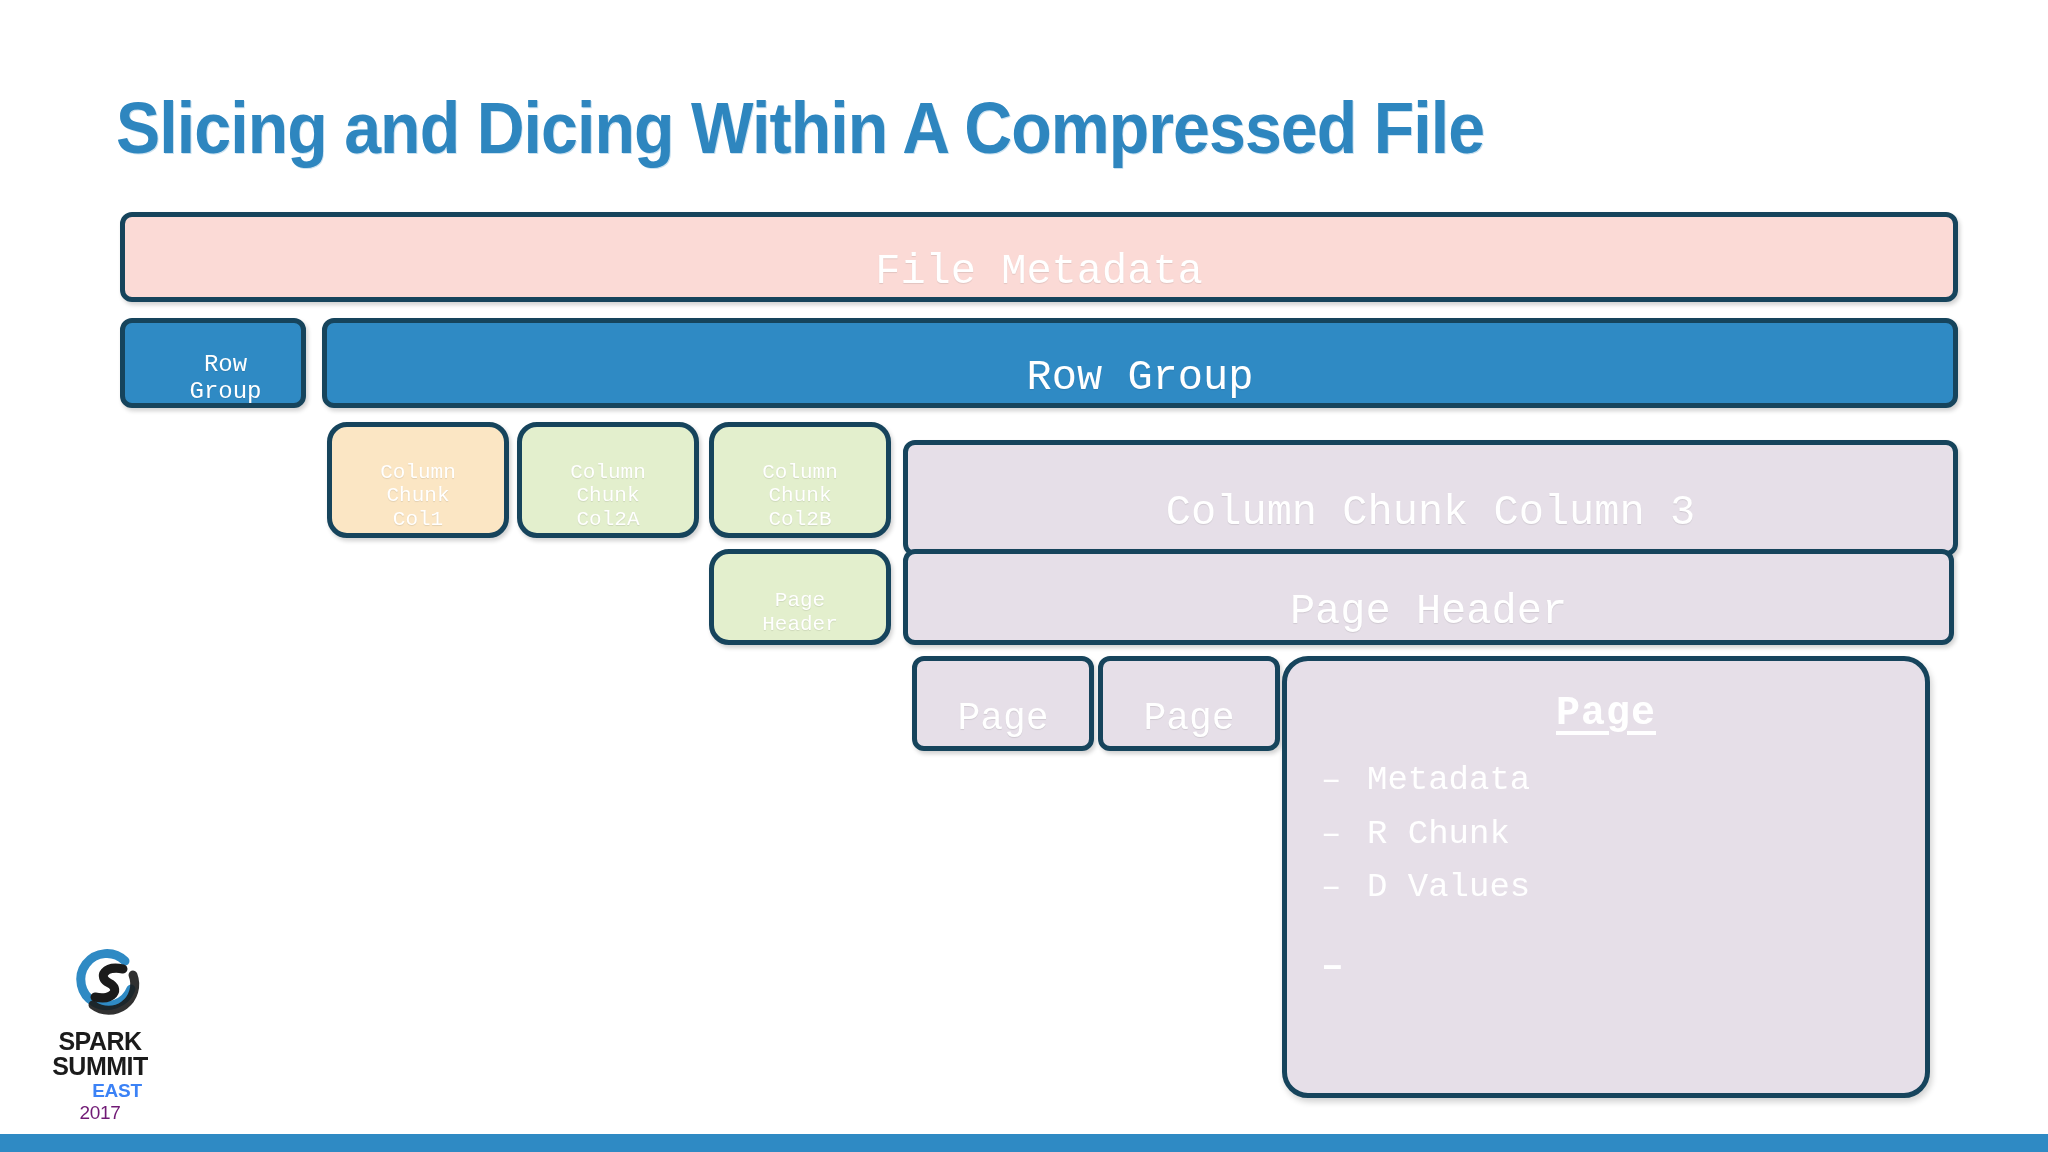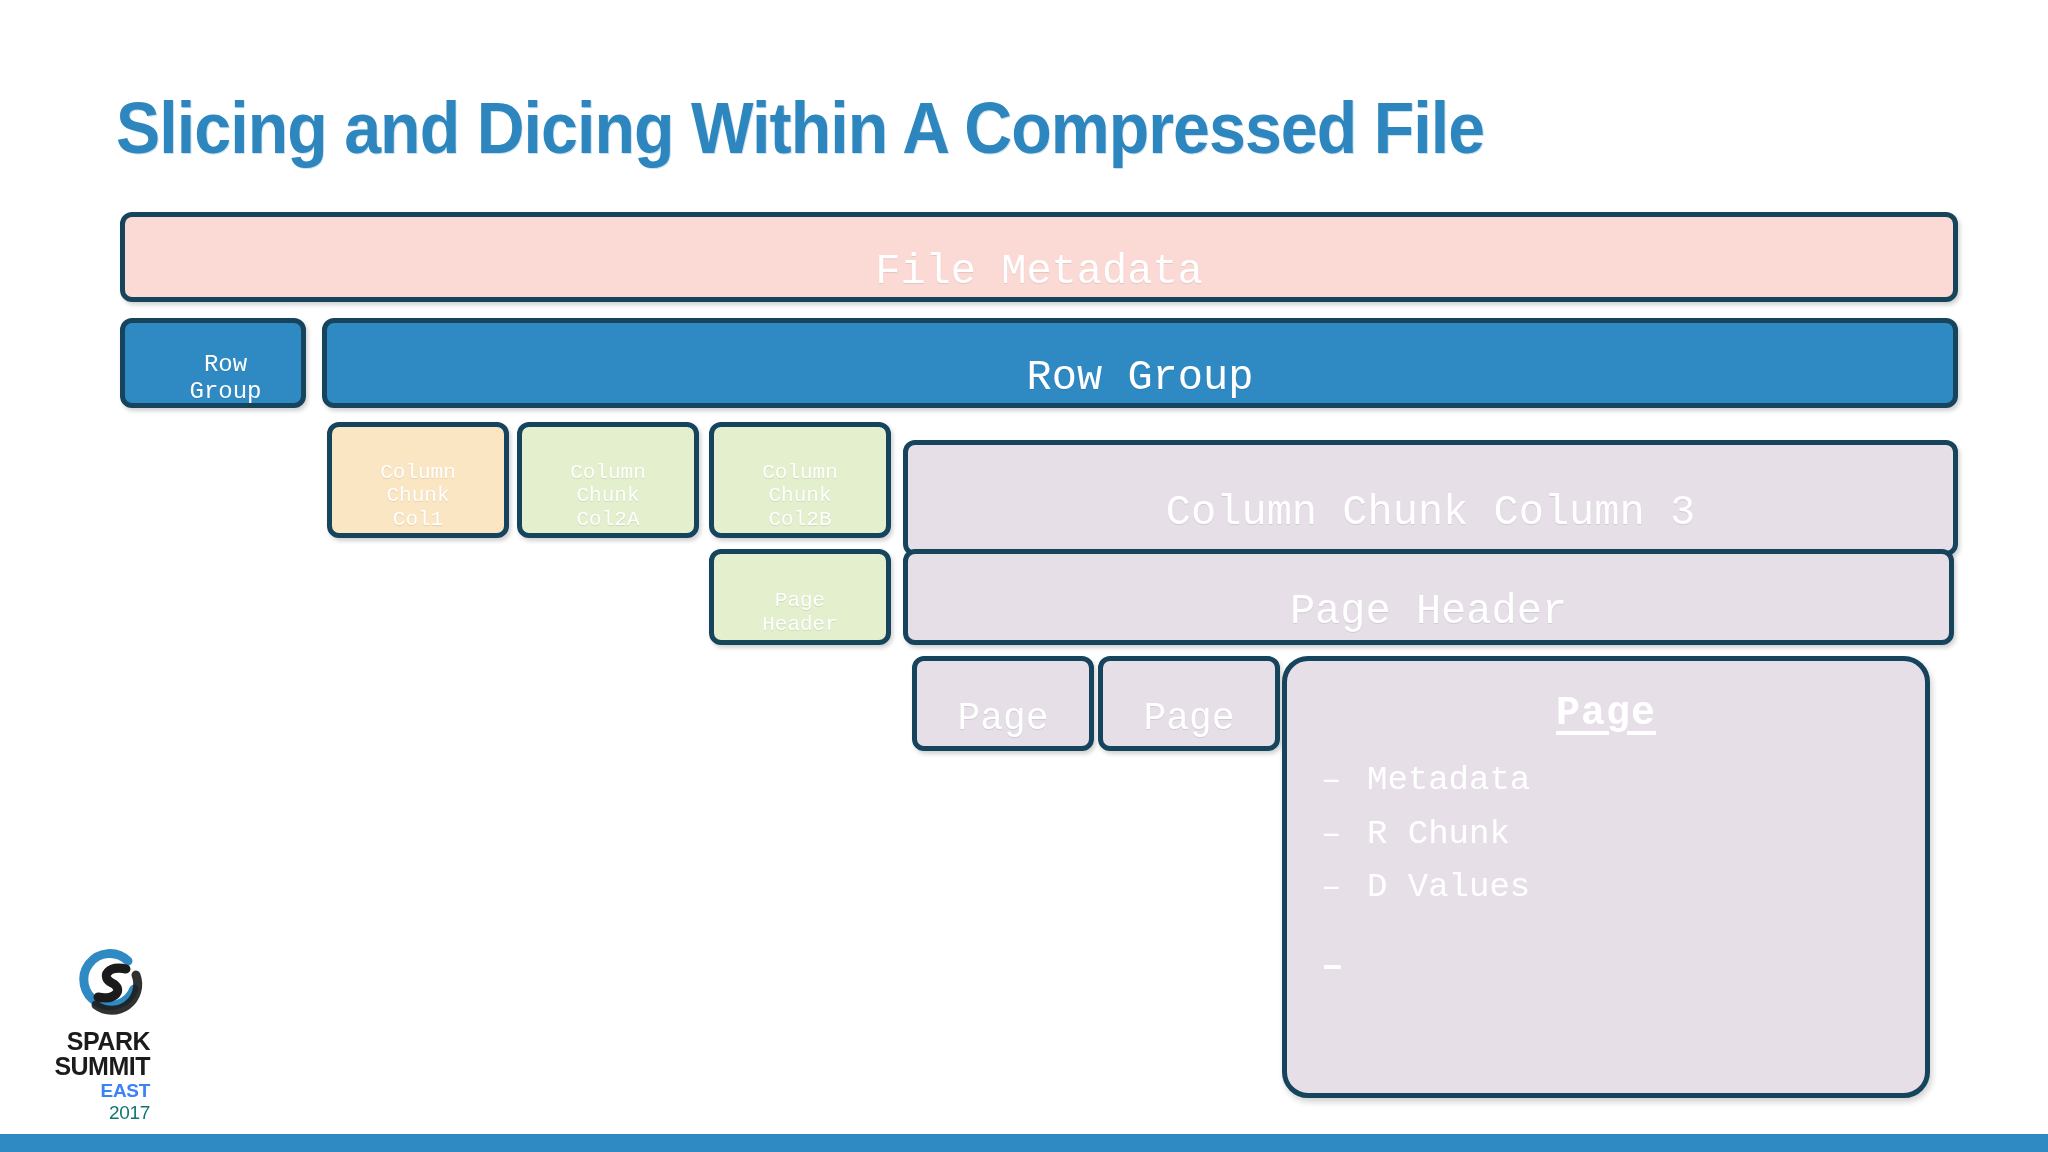--- a/index.html
+++ b/index.html
@@ -59,21 +59,21 @@
   .fill-pink     { background: #fbdad6; }
   .fill-blue     { background: #2f8ac4; }
   .fill-orange   { background: #fbe6c4; }
   .fill-green    { background: #e3efcd; }
   .fill-lavender { background: #e6dfe8; }
 
   
   .t-lg  { font-size: 42px; }
   .t-md  { font-size: 38px; }
   .t-sm  { font-size: 24px; }
-  .t-xs  { font-size: 21px; }
+  .t-xs  { font-size: 21px; border-radius: 20px; }
 
   
   .page-card {
     position: absolute;
     box-sizing: border-box;
     border: 5px solid #16445c;
     border-radius: 26px;
     background: #e6dfe8;
     box-shadow: 2px 4px 6px rgba(0,0,0,0.18);
     padding: 18px 0 0 0;
@@ -117,45 +117,45 @@
   .footer-bar {
     position: absolute;
     left: 0;
     bottom: 0;
     width: 2048px;
     height: 18px;
     background: #2f8ac4;
   }
   .logo {
     position: absolute;
-    left: 30px;
+    left: 40px;
     bottom: 28px;
     width: 120px;
-    text-align: right;
+    text-align: center;
   }
   .logo-mark { display: block; margin: 0 0 4px 18px; }
   .logo-spark, .logo-summit {
     display: block;
     font-family: "Liberation Sans", sans-serif;
     font-weight: bold;
     font-size: 25px;
     line-height: 25px;
     letter-spacing: -0.5px;
     color: #1b1b1b;
   }
   .logo-east-line {
     display: block;
     font-family: "Liberation Sans", sans-serif;
     font-size: 19px;
     line-height: 22px;
     letter-spacing: -0.3px;
     margin-top: 1px;
   }
   .logo-east { font-weight: bold; color: #3b82f6; margin-left: 34px; }
-  .logo-year { font-weight: normal; color: #0f766e; }
+  .logo-year { font-weight: normal; color: #701a75; }
 </style>
 </head>
 <body>
 
 <div class="slide-title">Slicing and Dicing Within A Compressed File</div>
 
 <div class="box fill-pink t-lg" style="left:120px; top:212px; width:1838px; height:90px;">
   <span class="lbl">File Metadata</span>
 </div>
 

